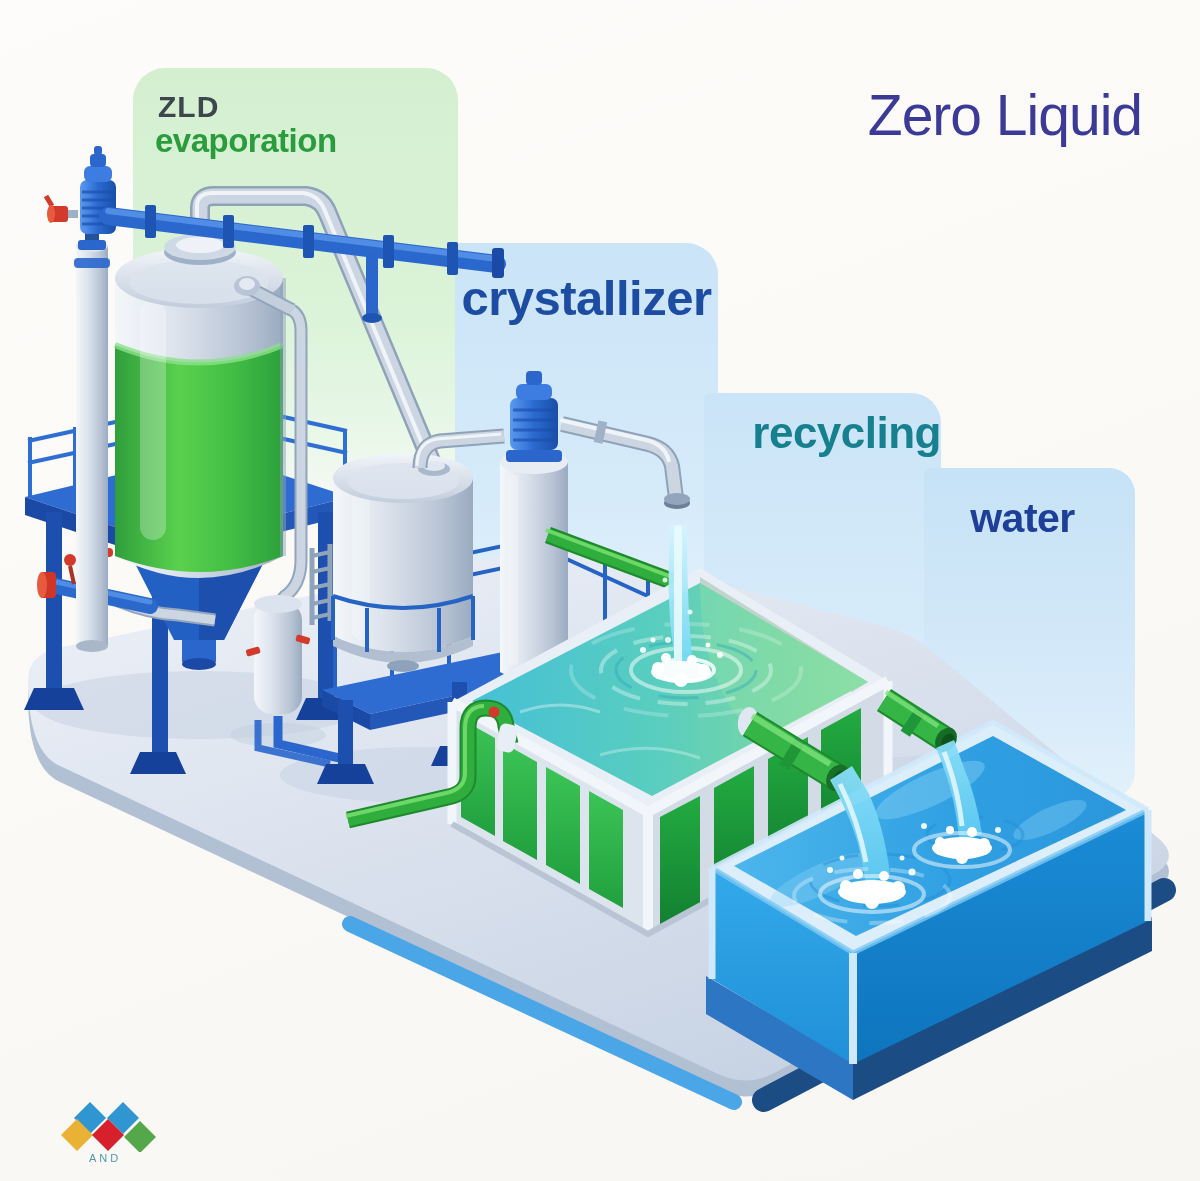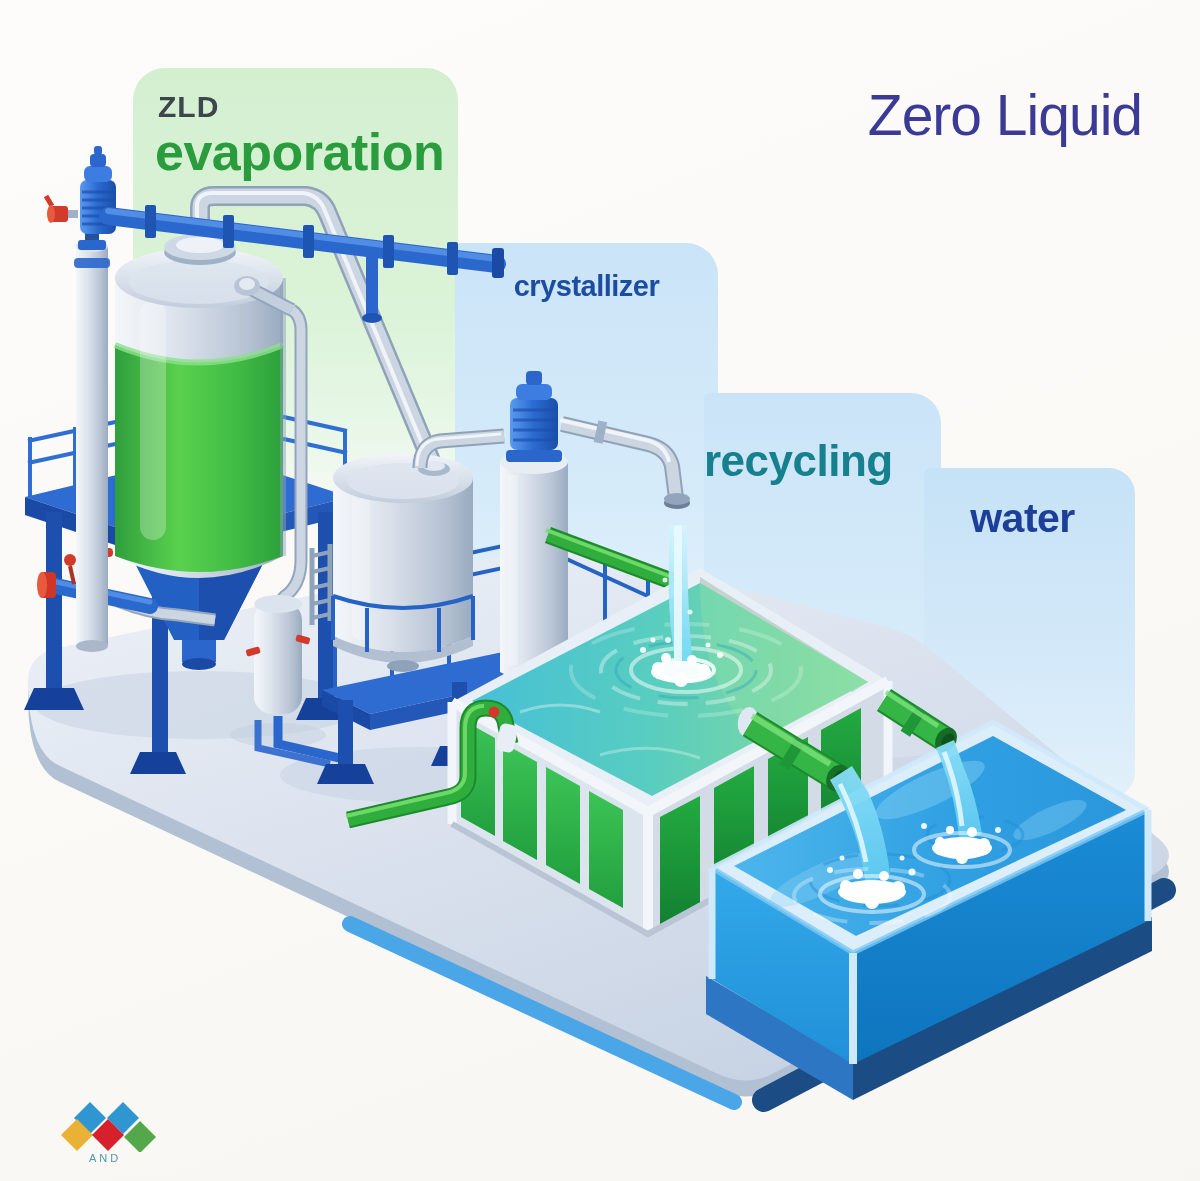--- a/index.html
+++ b/index.html
@@ -21,24 +21,24 @@
     left:704px;top:393px;width:237px;height:430px;border-radius:6px 30px 30px 26px;
     background:linear-gradient(180deg,rgba(202,228,247,1) 0%,rgba(214,235,250,1) 55%,rgba(224,240,251,.9) 85%,rgba(232,244,252,0) 100%);
   }
   .panel-water{
     left:924px;top:468px;width:211px;height:330px;border-radius:6px 26px 26px 26px;
     background:linear-gradient(180deg,rgba(198,226,246,1) 0%,rgba(212,233,249,1) 60%,rgba(224,240,251,.92) 100%);
   }
   svg.illu{position:absolute;left:0;top:0;}
   .lbl{position:absolute;font-weight:700;letter-spacing:-0.5px;}
   .lbl-zld{left:158px;top:90px;font-size:30px;font-weight:600;letter-spacing:1px;color:var(--zld-text);}
-  .lbl-evap{left:155px;top:122px;font-size:52px;color:var(--evaporation-text);}
+  .lbl-evap{left:155px;top:122px;font-size:33px;color:var(--evaporation-text);}
   .ttl{position:absolute;right:58px;top:82px;text-align:right;font-weight:400;font-size:57px;line-height:1.16;letter-spacing:-1px;color:var(--title-text);}
-  .lbl-cryst{left:455px;top:270px;width:263px;text-align:center;font-size:29px;color:var(--crystallizer-text);}
-  .lbl-recyc{left:704px;top:408px;width:237px;text-align:left;font-size:44px;color:var(--recycling-text);margin-top:28px;}
+  .lbl-cryst{left:455px;top:270px;width:263px;text-align:center;font-size:49px;color:var(--crystallizer-text);}
+  .lbl-recyc{left:704px;top:408px;width:237px;text-align:right;font-size:44px;color:var(--recycling-text);}
   .lbl-water{left:924px;top:496px;width:197px;text-align:center;font-size:41px;line-height:1.1;color:var(--water-recovery-text);}
   .logo{position:absolute;left:55px;top:1096px;width:110px;height:78px;}
   .logo-text{position:absolute;left:0;top:56px;width:100px;text-align:center;
     font-size:11px;font-weight:400;letter-spacing:3px;color:var(--logo-text);}
 </style>
 </head>
 <body>
 
 <div id="stage">
 

